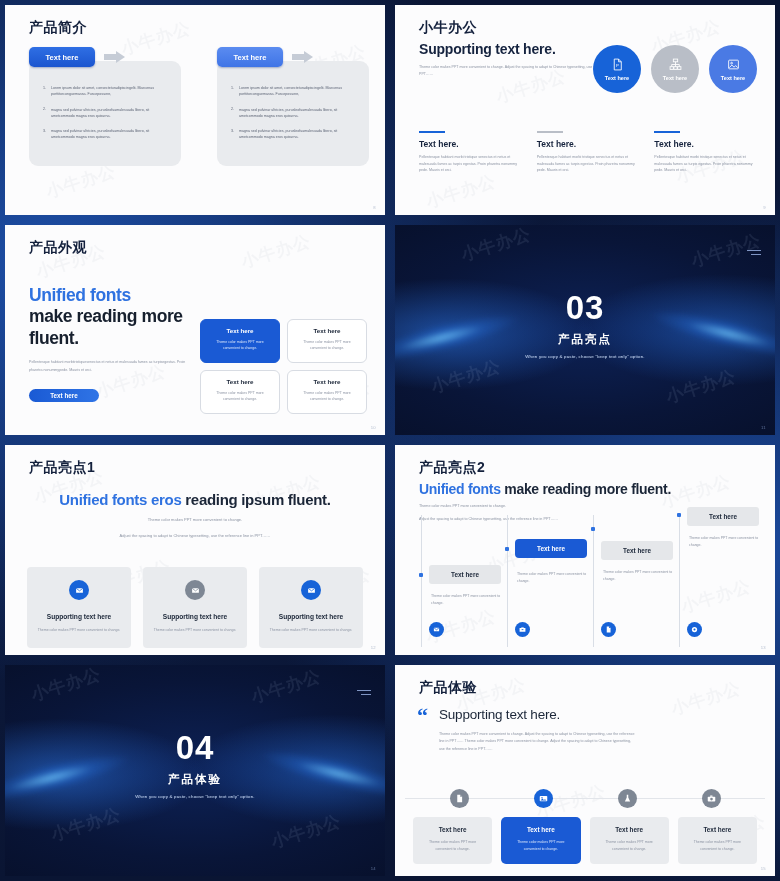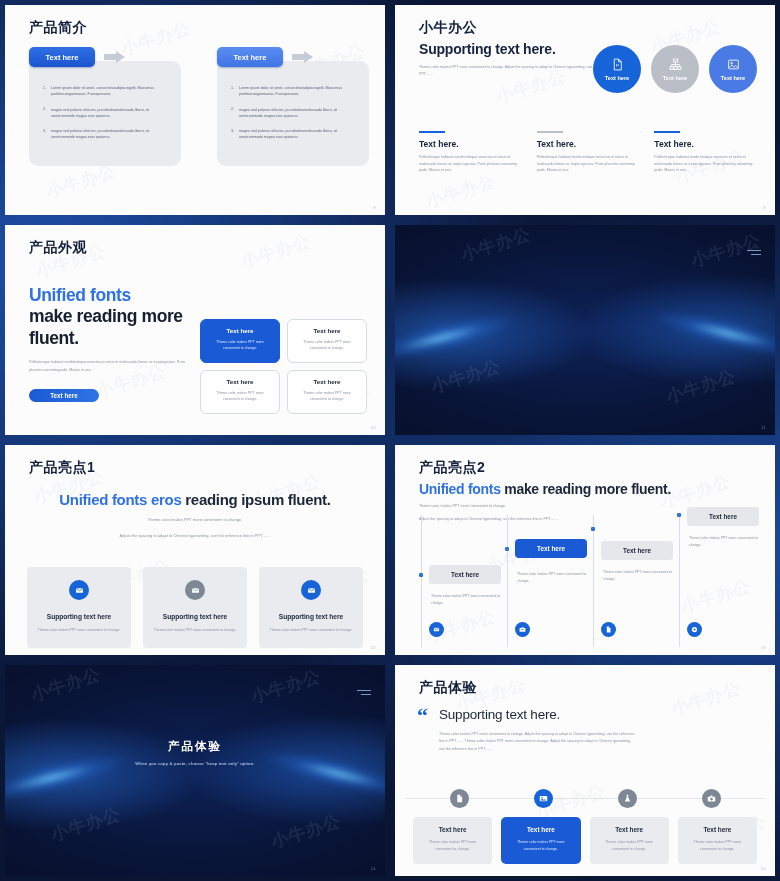--- a/index.html
+++ b/index.html
@@ -444,20 +444,25 @@
       <div class="wm">
         <span style="left:65px;top:8px">小牛办公</span>
         <span style="left:295px;top:14px">小牛办公</span>
         <span style="left:35px;top:140px">小牛办公</span>
         <span style="left:270px;top:150px">小牛办公</span>
       </div>
       <div class="eqmark">
           <i></i>
           <i></i>
         </div>
+      <div class="dark-center">
+        <div class="big">03</div>
+        <div class="cn">产品亮点</div>
+        <div class="en">When you copy &amp; paste, choose "keep text only" option.</div>
+      </div>
       <div class="pagenum">11</div>
     </div>
   </div>
 
   <div class="cell">
     <div class="slide white">
       <div class="wm">
         <span style="left:28px;top:30px">小牛办公</span>
         <span style="left:245px;top:35px">小牛办公</span>
         <span style="left:95px;top:120px">小牛办公</span>
@@ -603,20 +608,21 @@
         <span style="left:25px;top:8px">小牛办公</span>
         <span style="left:245px;top:10px">小牛办公</span>
         <span style="left:45px;top:148px">小牛办公</span>
         <span style="left:265px;top:155px">小牛办公</span>
       </div>
       <div class="eqmark">
           <i></i>
           <i></i>
         </div>
       <div class="dark-center">
+        <div class="big">04</div>
         <div class="cn">产品体验</div>
         <div class="en">When you copy &amp; paste, choose "keep text only" option.</div>
       </div>
       <div class="pagenum">14</div>
     </div>
   </div>
 
   <div class="cell">
     <div class="slide white">
       <div class="wm">

